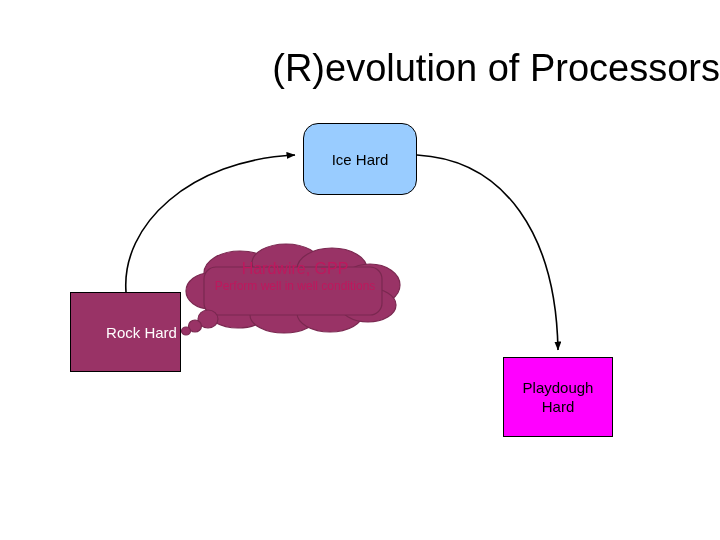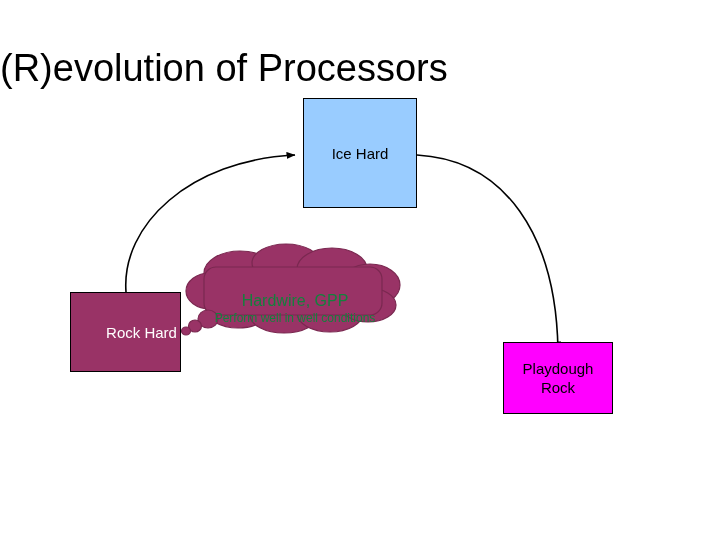--- a/index.html
+++ b/index.html
@@ -13,60 +13,61 @@
     height: 540px;
     background: #ffffff;
     overflow: hidden;
     font-family: "Liberation Sans", sans-serif;
   }
   #slide-title {
     position: absolute;
     left: 0;
     top: 45px;
     width: 720px;
-    text-align: left;
+    text-align: right;
     font-size: 38px;
     line-height: 46px;
     color: #000000;
     font-weight: normal;
     white-space: nowrap;
   }
   .node-box {
     position: absolute;
     box-sizing: border-box;
     border: 1px solid #000000;
     display: flex;
     align-items: center;
     justify-content: center;
     text-align: center;
     font-size: 15px;
     line-height: 19px;
   }
   #box-ice {
     left: 303px;
-    top: 98px;
+    top: 123px;
     width: 114px;
-    height: 110px;
+    height: 72px;
     background: #99ccff;
     color: #000000;
+    border-radius: 15px;
   }
   #box-rock {
     left: 70px;
     top: 292px;
     width: 111px;
     height: 80px;
     background: #993366;
     color: #ffffff;
     padding-left: 32px;
   }
   #box-playdough {
     left: 503px;
-    top: 342px;
+    top: 357px;
     width: 110px;
-    height: 72px;
+    height: 80px;
     background: #ff00ff;
     color: #000000;
   }
   #arrows-layer {
     position: absolute;
     left: 0;
     top: 0;
     width: 720px;
     height: 540px;
     pointer-events: none;
@@ -82,22 +83,21 @@
     position: absolute;
     left: 0;
     top: 0;
   }
   #cloud-text {
     position: absolute;
     left: 12px;
     top: 16px;
     width: 206px;
     text-align: center;
-    color: #15803d;
-    margin-top: 32px;
+    color: #be185d;
   }
   #cloud-heading {
     font-size: 16px;
     line-height: 20px;
     white-space: nowrap;
   }
   .cloud-line {
     font-size: 12px;
     line-height: 15px;
     white-space: nowrap;
@@ -124,21 +124,21 @@
     <span>Ice Hard</span>
   </div>
 
   <div class="node-box" id="box-rock">
     <span>Rock Hard</span>
   </div>
 
   <div class="node-box" id="box-playdough">
     <span>
       <span>Playdough</span><br>
-      <span>Rock</span>
+      <span>Hard</span>
     </span>
   </div>
 
   <div id="cloud-callout">
     <svg id="cloud-svg" width="230" height="95" viewBox="0 0 230 95" xmlns="http://www.w3.org/2000/svg">
       <g fill="#993366" stroke="#7a2850" stroke-width="1.2">
         <ellipse cx="60" cy="30" rx="36" ry="22"></ellipse>
         <ellipse cx="106" cy="20" rx="34" ry="19"></ellipse>
         <ellipse cx="152" cy="26" rx="35" ry="21"></ellipse>
         <ellipse cx="190" cy="42" rx="30" ry="21"></ellipse>

